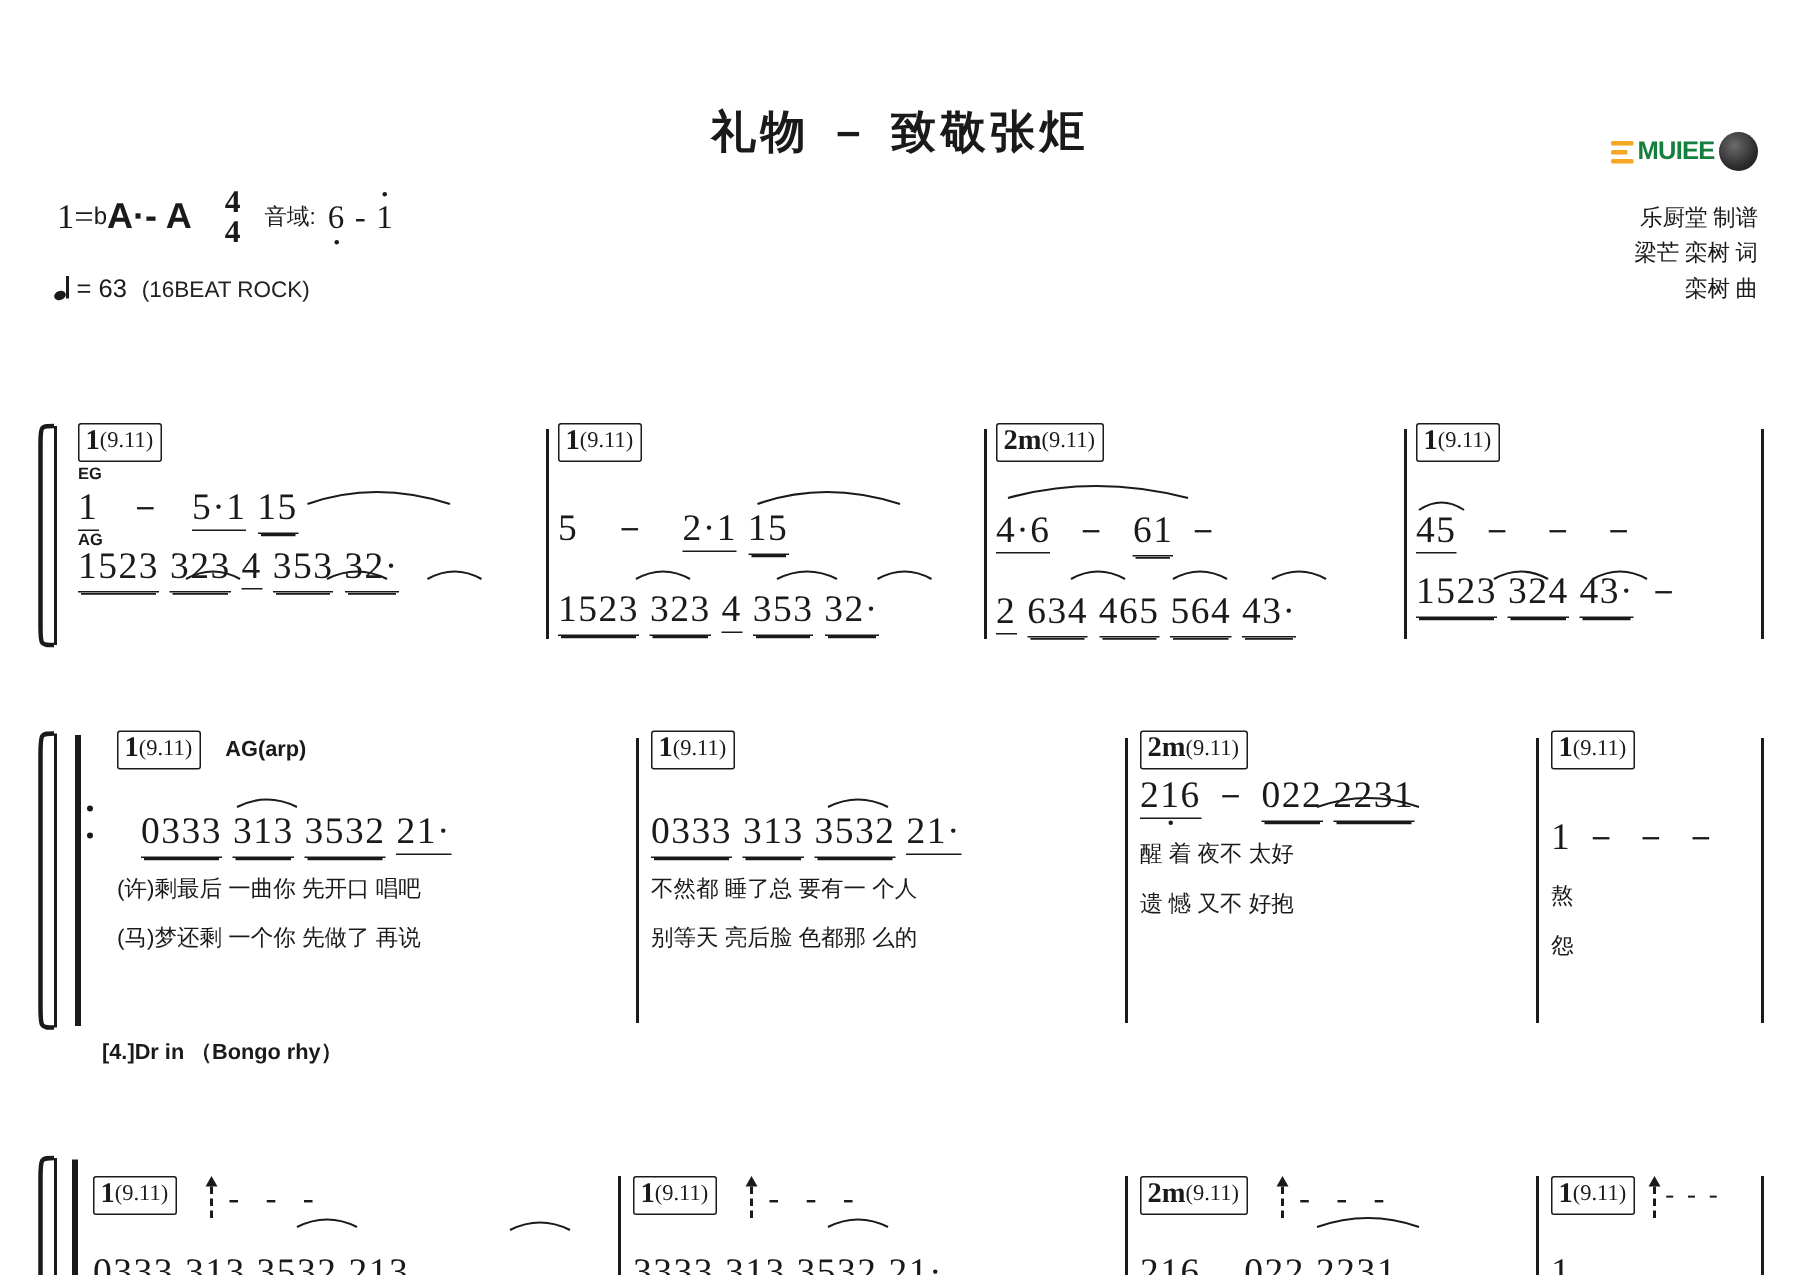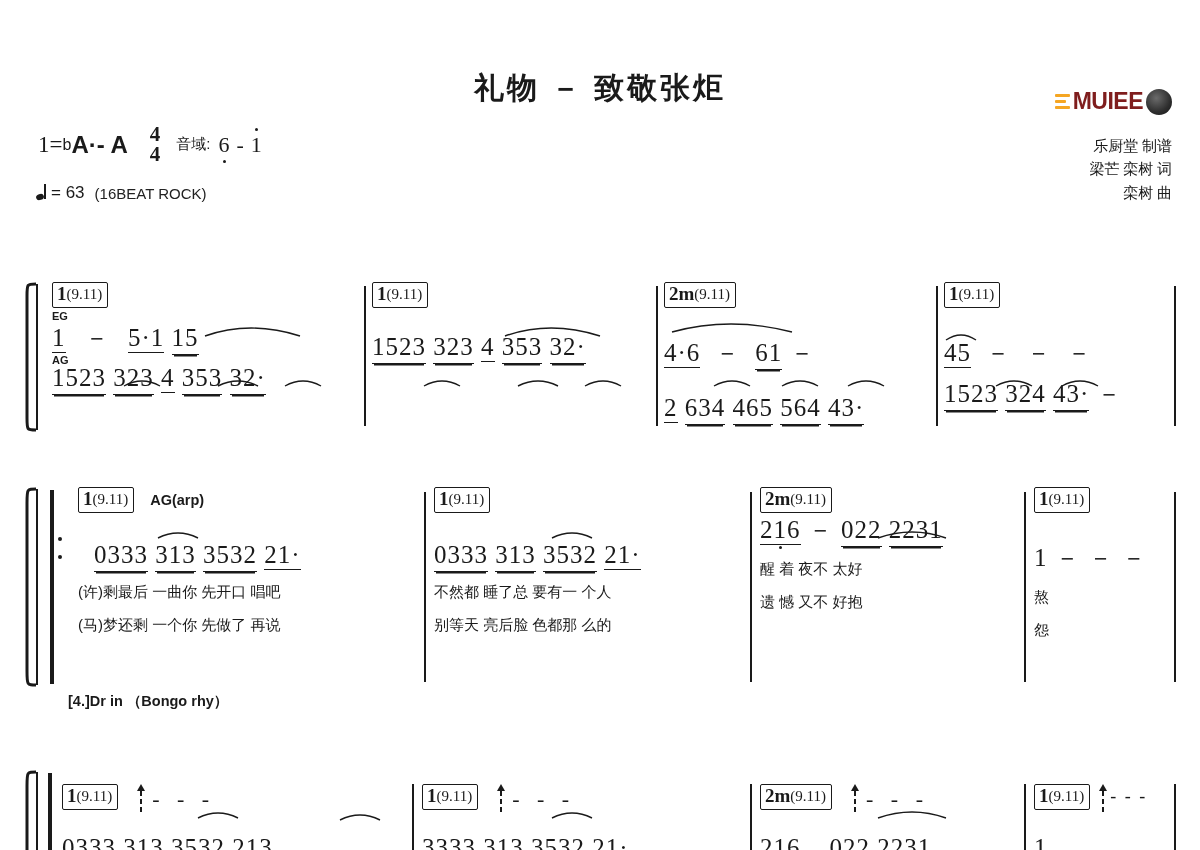--- a/index.html
+++ b/index.html
@@ -125,23 +125,23 @@
     height: 3px;
     background: #f5a623;
     margin: 1.5px 0;
     border-radius: 1px;
   }
   .brand-bars span:nth-child(1) { width: 15px; }
   .brand-bars span:nth-child(2) { width: 11px; }
   .brand-bars span:nth-child(3) { width: 15px; }
   .brand-name {
     font-weight: bold;
-    font-size: 23px;
+    font-size: 17px;
     letter-spacing: -0.5px;
-    color: #7f1d1d;
+    color: #15803d;
   }
   .brand-avatar {
     width: 26px; height: 26px;
     border-radius: 50%;
     background: radial-gradient(circle at 40% 35%, #6b6b6b 0%, #2e2e2e 60%, #151515 100%);
     margin-left: 3px;
   }
   .credits {
     position: absolute;
     top: 135px;
@@ -308,20 +308,23 @@
       <span class="underline2">1523</span><span>&nbsp;</span><span class="underline2">323</span><span>&nbsp;</span><span class="underline1">4</span><span>&nbsp;</span><span class="underline2">353</span><span>&nbsp;</span><span class="underline2">32·</span>
     </div>
   </div>
   <div class="barline" style="left:340px; height:140px; top:4px;"></div>
 
   <div class="measure" style="left:348px; top:0;">
     <span class="chord">
         <b>1</b>
         <span class="sup">(9.11)</span>
       </span>
+    <div class="note-row" style="margin-top:27px;">
+      <span>5</span><span>&nbsp;&nbsp;&nbsp;－&nbsp;&nbsp;&nbsp;</span><span class="underline1">2·1</span><span>&nbsp;</span><span class="underline2">15</span>
+    </div>
     <div class="note-row" style="margin-top:25px;">
       <span class="underline2">1523</span><span>&nbsp;</span><span class="underline2">323</span><span>&nbsp;</span><span class="underline1">4</span><span>&nbsp;</span><span class="underline2">353</span><span>&nbsp;</span><span class="underline2">32·</span>
     </div>
   </div>
   <div class="barline" style="left:632px; height:140px; top:4px;"></div>
 
   <div class="measure" style="left:640px; top:0;">
     <span class="chord">
         <b>2m</b>
         <span class="sup">(9.11)</span>

